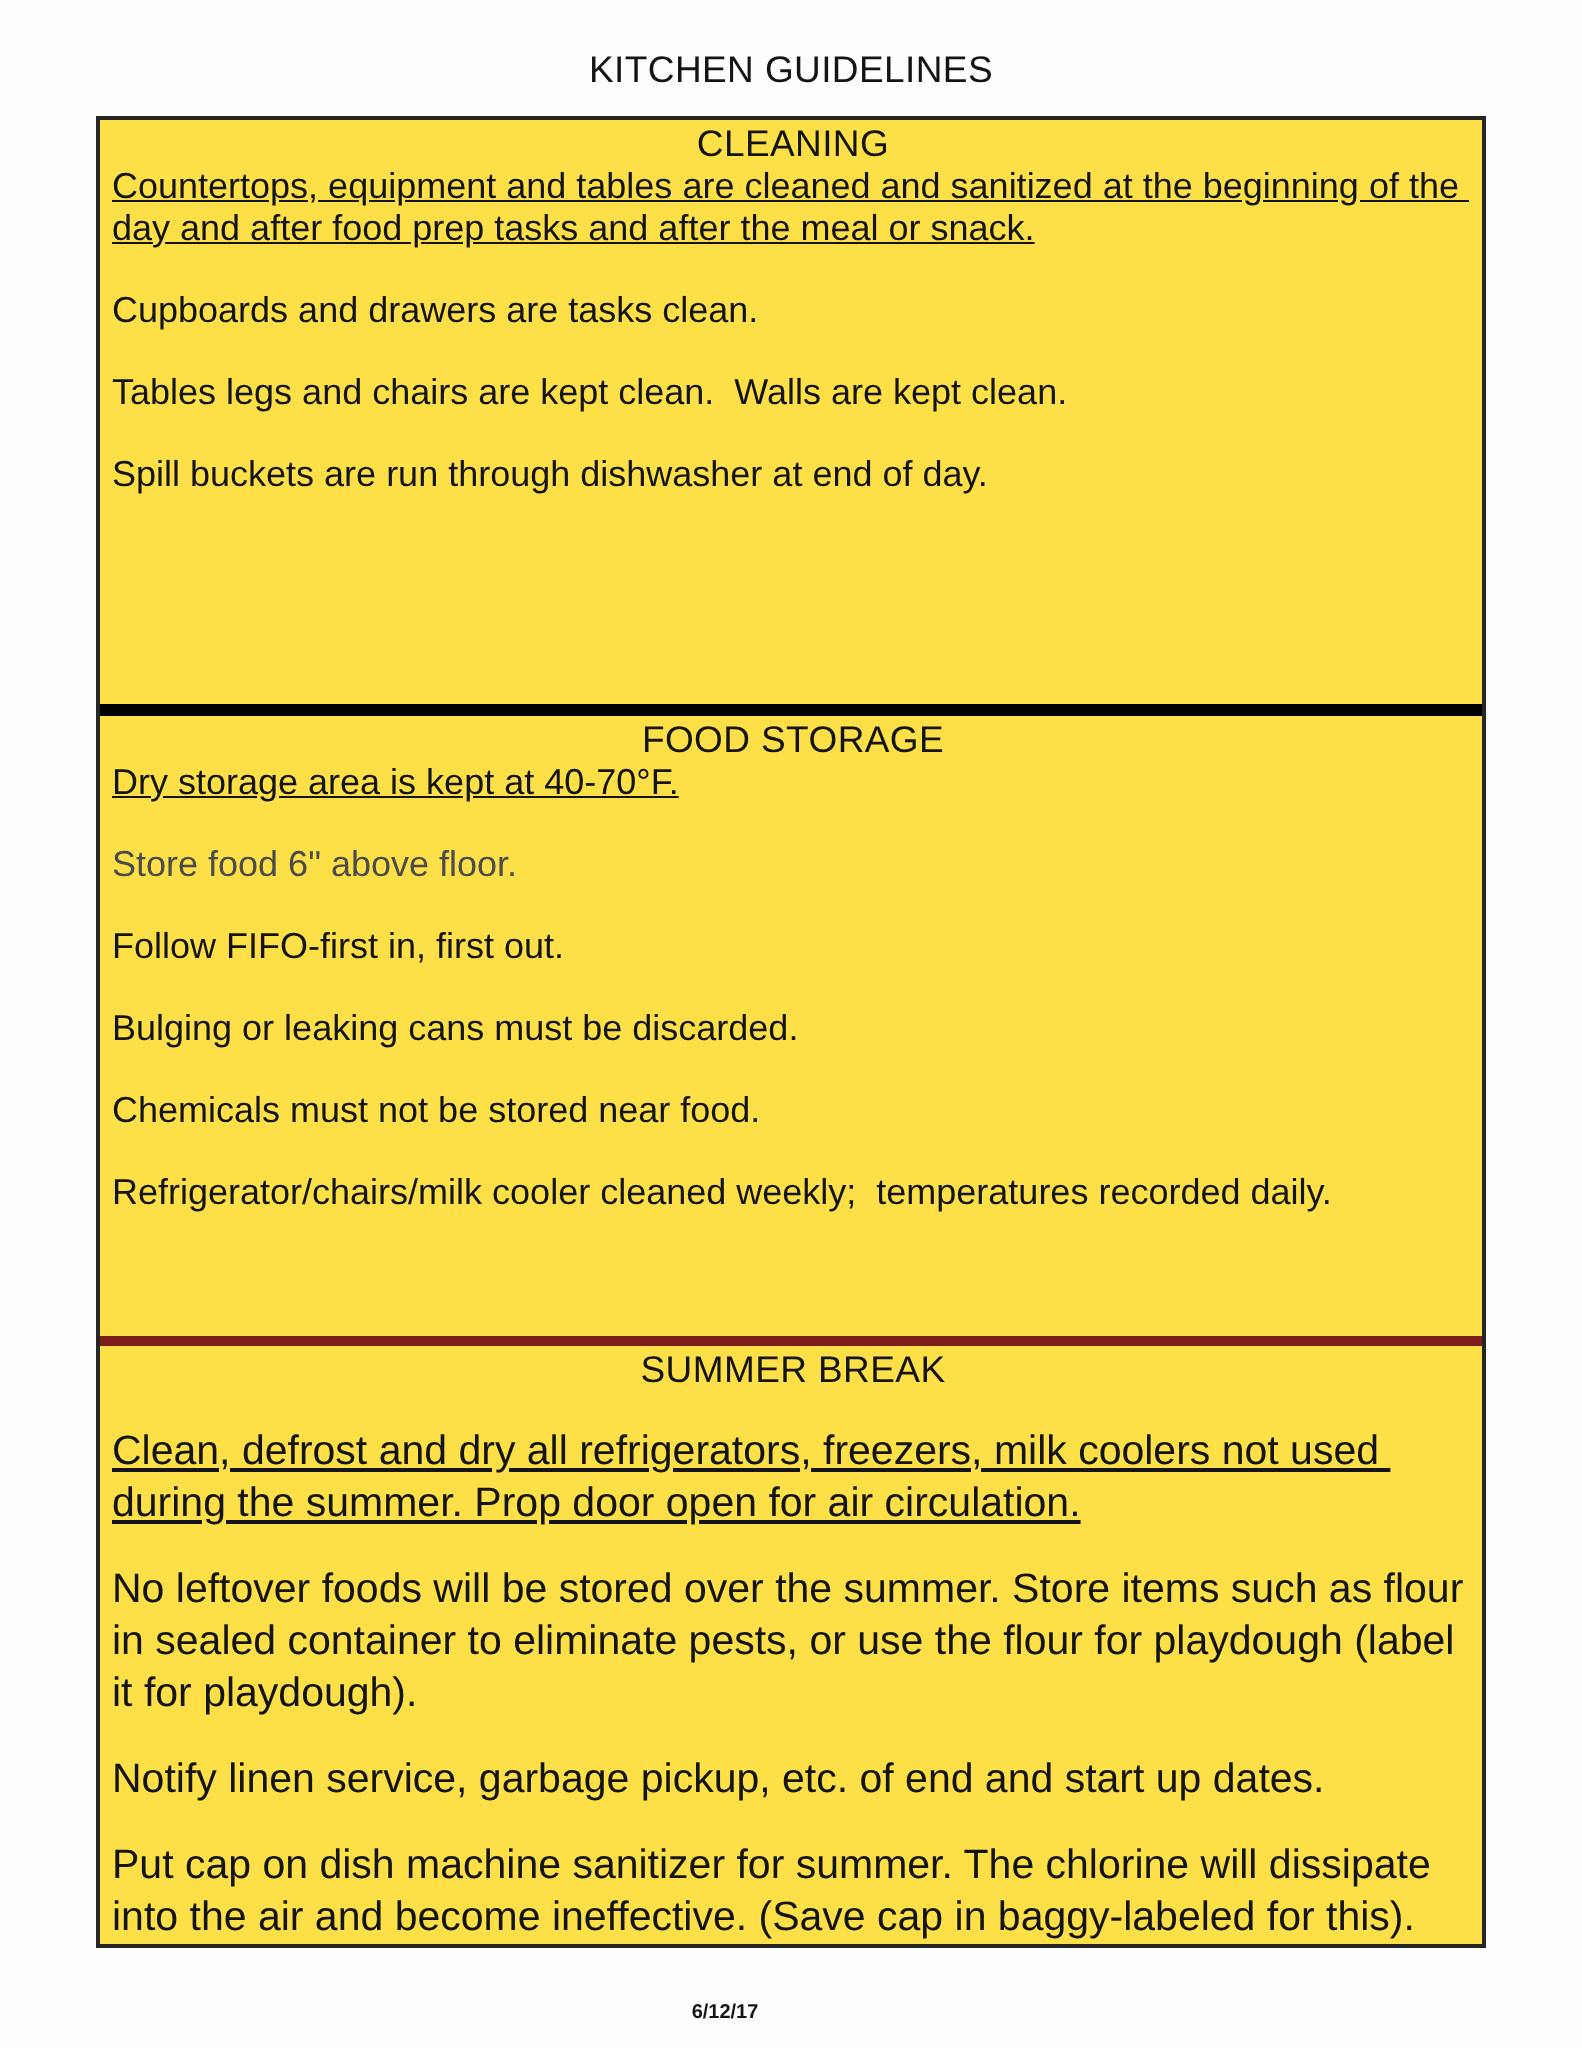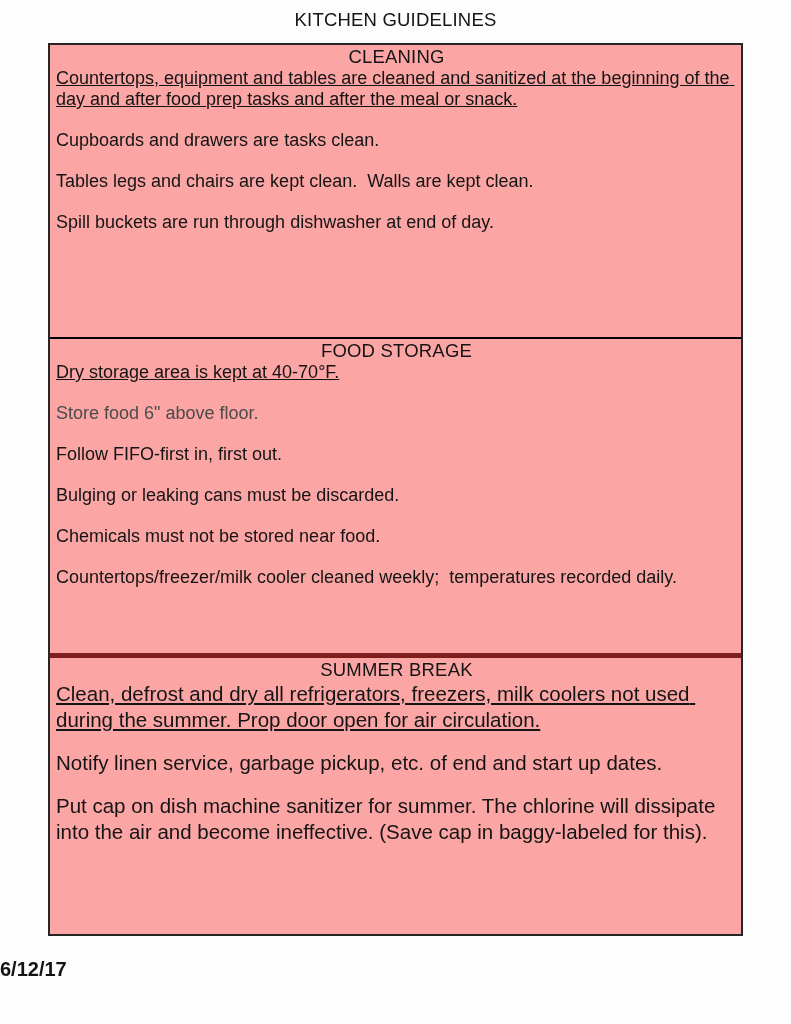--- a/index.html
+++ b/index.html
@@ -6,32 +6,32 @@
   .page{
     position:relative;
     width:791px;
     height:1024px;
     background:#fdfdfd;
     font-family:"Liberation Sans","DejaVu Sans",sans-serif;
     color:#141414;
     overflow:hidden;
   }
   .doc-title{
-    padding-top:10px;
+    padding-top:25px;
     text-align:center;
     font-size:18.5px;
     line-height:20px;
     letter-spacing:0.2px;
   }
   .guidelines-box{
     margin:13px 0 0 48px;
     width:695px;
     border:2px solid #262626;
     box-sizing:border-box;
-    background:#fca5a5;
+    background:#fde047;
   }
   .guideline-section{
     box-sizing:border-box;
     padding:2px 4px 0 6px;
   }
   .section-header{
     text-align:center;
     font-size:18.5px;
     line-height:20px;
     letter-spacing:0.2px;
@@ -39,35 +39,35 @@
     font-weight:normal;
   }
   .section-body p{
     margin:20px 0 0;
     font-size:18px;
     line-height:21px;
     white-space:pre-wrap;
   }
   .section-body p:first-child{margin-top:1px;text-decoration:underline;}
   .sec-cleaning{min-height:292px;}
-  .sec-food{min-height:316px;border-top:2px solid #000000;}
+  .sec-food{min-height:316px;border-top:6px solid #000000;}
   .sec-summer{min-height:281px;border-top:5px solid #7f1d1d;}
   .sec-summer .section-body p{
     font-size:20.5px;
     line-height:26px;
     margin:17px 0 0;
   }
-  .sec-summer .section-body p:first-child{margin-top:1px;}
+  .sec-summer .section-body p:first-child{margin-top:18px;}
   .muted{color:#4b4b4b;}
   .doc-date{
     margin-top:24px;
-    text-align:left;
+    text-align:center;
     padding-right:66px;
     font-weight:bold;
-    font-size:20px;
+    font-size:10px;
     line-height:18px;
   }
 </style>
 </head>
 <body>
 
 <div class="page">
 
   <div class="doc-title">KITCHEN GUIDELINES</div>
 
@@ -84,28 +84,29 @@
     </section>
 
     <section class="guideline-section sec-food">
       <div class="section-header">FOOD STORAGE</div>
       <div class="section-body">
           <p>Dry storage area is kept at 40-70°F.</p>
           <p class="muted">Store food 6" above floor.</p>
           <p>Follow FIFO-first in, first out.</p>
           <p>Bulging or leaking cans must be discarded.</p>
           <p>Chemicals must not be stored near food.</p>
-          <p>Countertops/freezer/milk cooler cleaned weekly;  temperatures recorded daily.</p>
+          <p>Refrigerator/chairs/milk cooler cleaned weekly;  temperatures recorded daily.</p>
         </div>
     </section>
 
     <section class="guideline-section sec-summer">
       <div class="section-header">SUMMER BREAK</div>
       <div class="section-body">
           <p>Clean, defrost and dry all refrigerators, freezers, milk coolers not used during the summer. Prop door open for air circulation.</p>
+          <p>No leftover foods will be stored over the summer. Store items such as flour in sealed container to eliminate pests, or use the flour for playdough (label it for playdough).</p>
           <p>Notify linen service, garbage pickup, etc. of end and start up dates.</p>
           <p>Put cap on dish machine sanitizer for summer. The chlorine will dissipate into the air and become ineffective. (Save cap in baggy-labeled for this).</p>
         </div>
     </section>
 
   </div>
 
   <div class="doc-date">6/12/17</div>
 
 </div>

